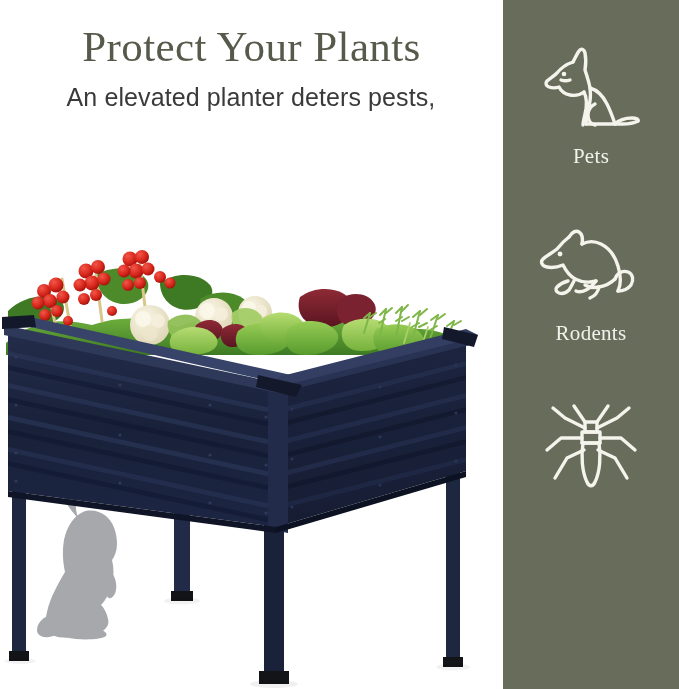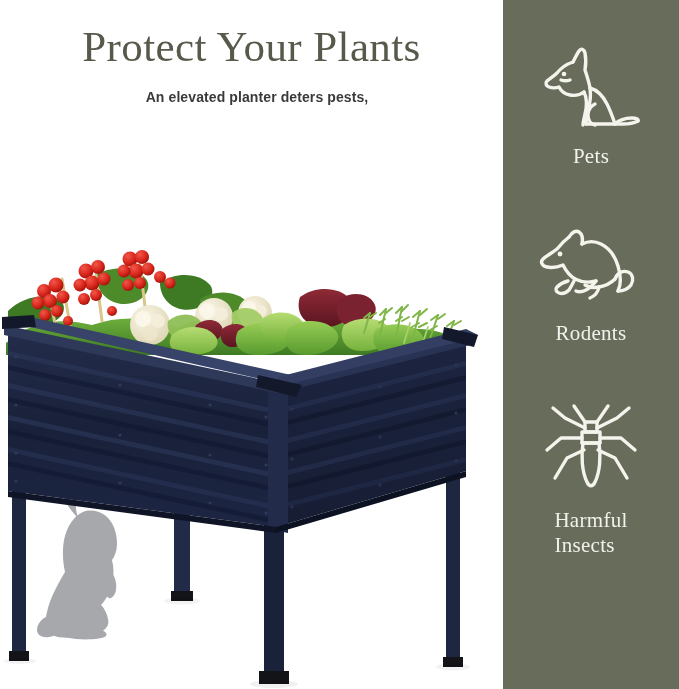--- a/index.html
+++ b/index.html
@@ -10,23 +10,23 @@
 
   
   .main-panel { position:absolute; left:0; top:0; width:478px; height:689px; background:#ffffff; overflow:hidden; }
 
   .headline {
     position:absolute; left:0; top:22px; width:503px; text-align:center;
     font-family:"Liberation Serif", serif; font-size:43px; line-height:50px;
     color:#565A4A; letter-spacing:0.4px; font-weight:400;
   }
   .subhead {
-    position:absolute; left:42px; top:85px; width:430px; text-align:center;
-    font-family:"Liberation Sans", sans-serif; font-size:14px; line-height:25.5px;
-    color:#3A3A3A; font-weight:700; letter-spacing:0.1px;
+    position:absolute; left:36px; top:85px; width:430px; text-align:center;
+    font-family:"Liberation Sans", sans-serif; font-size:25px; line-height:25.5px;
+    color:#3A3A3A; font-weight:400; letter-spacing:0.1px;
   }
   .subhead span { display:block; }
 
   
   .planter { position:absolute; left:0px; top:225px; width:503px; height:464px; }
 
   
   .rabbit { position:absolute; left:34px; top:235px; width:104px; height:180px; z-index:2; }
 
   
@@ -41,21 +41,21 @@
   
   .sidebar {
     position:absolute; left:503px; top:0; width:176px; height:689px;
     background:#686C5B; display:flex; flex-direction:column;
     align-items:center; justify-content:flex-start;
   }
   .feature { width:176px; display:flex; flex-direction:column; align-items:center; }
   .feature-icon { display:block; }
   .feature-label {
     font-family:"Liberation Serif", serif; color:#F2F2EC;
-    font-size:21px; line-height:25px; text-align:left; letter-spacing:0.3px;
+    font-size:21px; line-height:25px; text-align:right; letter-spacing:0.3px;
   }
   .f1 { margin-top:46px; }
   .f1 .feature-label { margin-top:12px; }
   .f2 { margin-top:56px; }
   .f2 .feature-label { margin-top:14px; }
   .f3 { margin-top:56px; }
   .f3 .feature-label { margin-top:14px; }
 </style>
 </head>
 <body>
@@ -385,19 +385,15 @@
           <path d="M44 26 L24 16 L12 6"></path>
           <path d="M56 26 L76 16 L88 6"></path>
 
           <path d="M41 36 L20 36 L6 48"></path>
           <path d="M59 36 L80 36 L94 48"></path>
 
           <path d="M43 48 L26 56 L14 76"></path>
           <path d="M57 48 L74 56 L86 76"></path>
         </g>
       </svg>
-      <div class="feature-label">
-        <span>Harmful</span><br>
-        <span>Insects</span>
-      </div>
     </div>
   </div>
 </div>
 
 </body></html>

